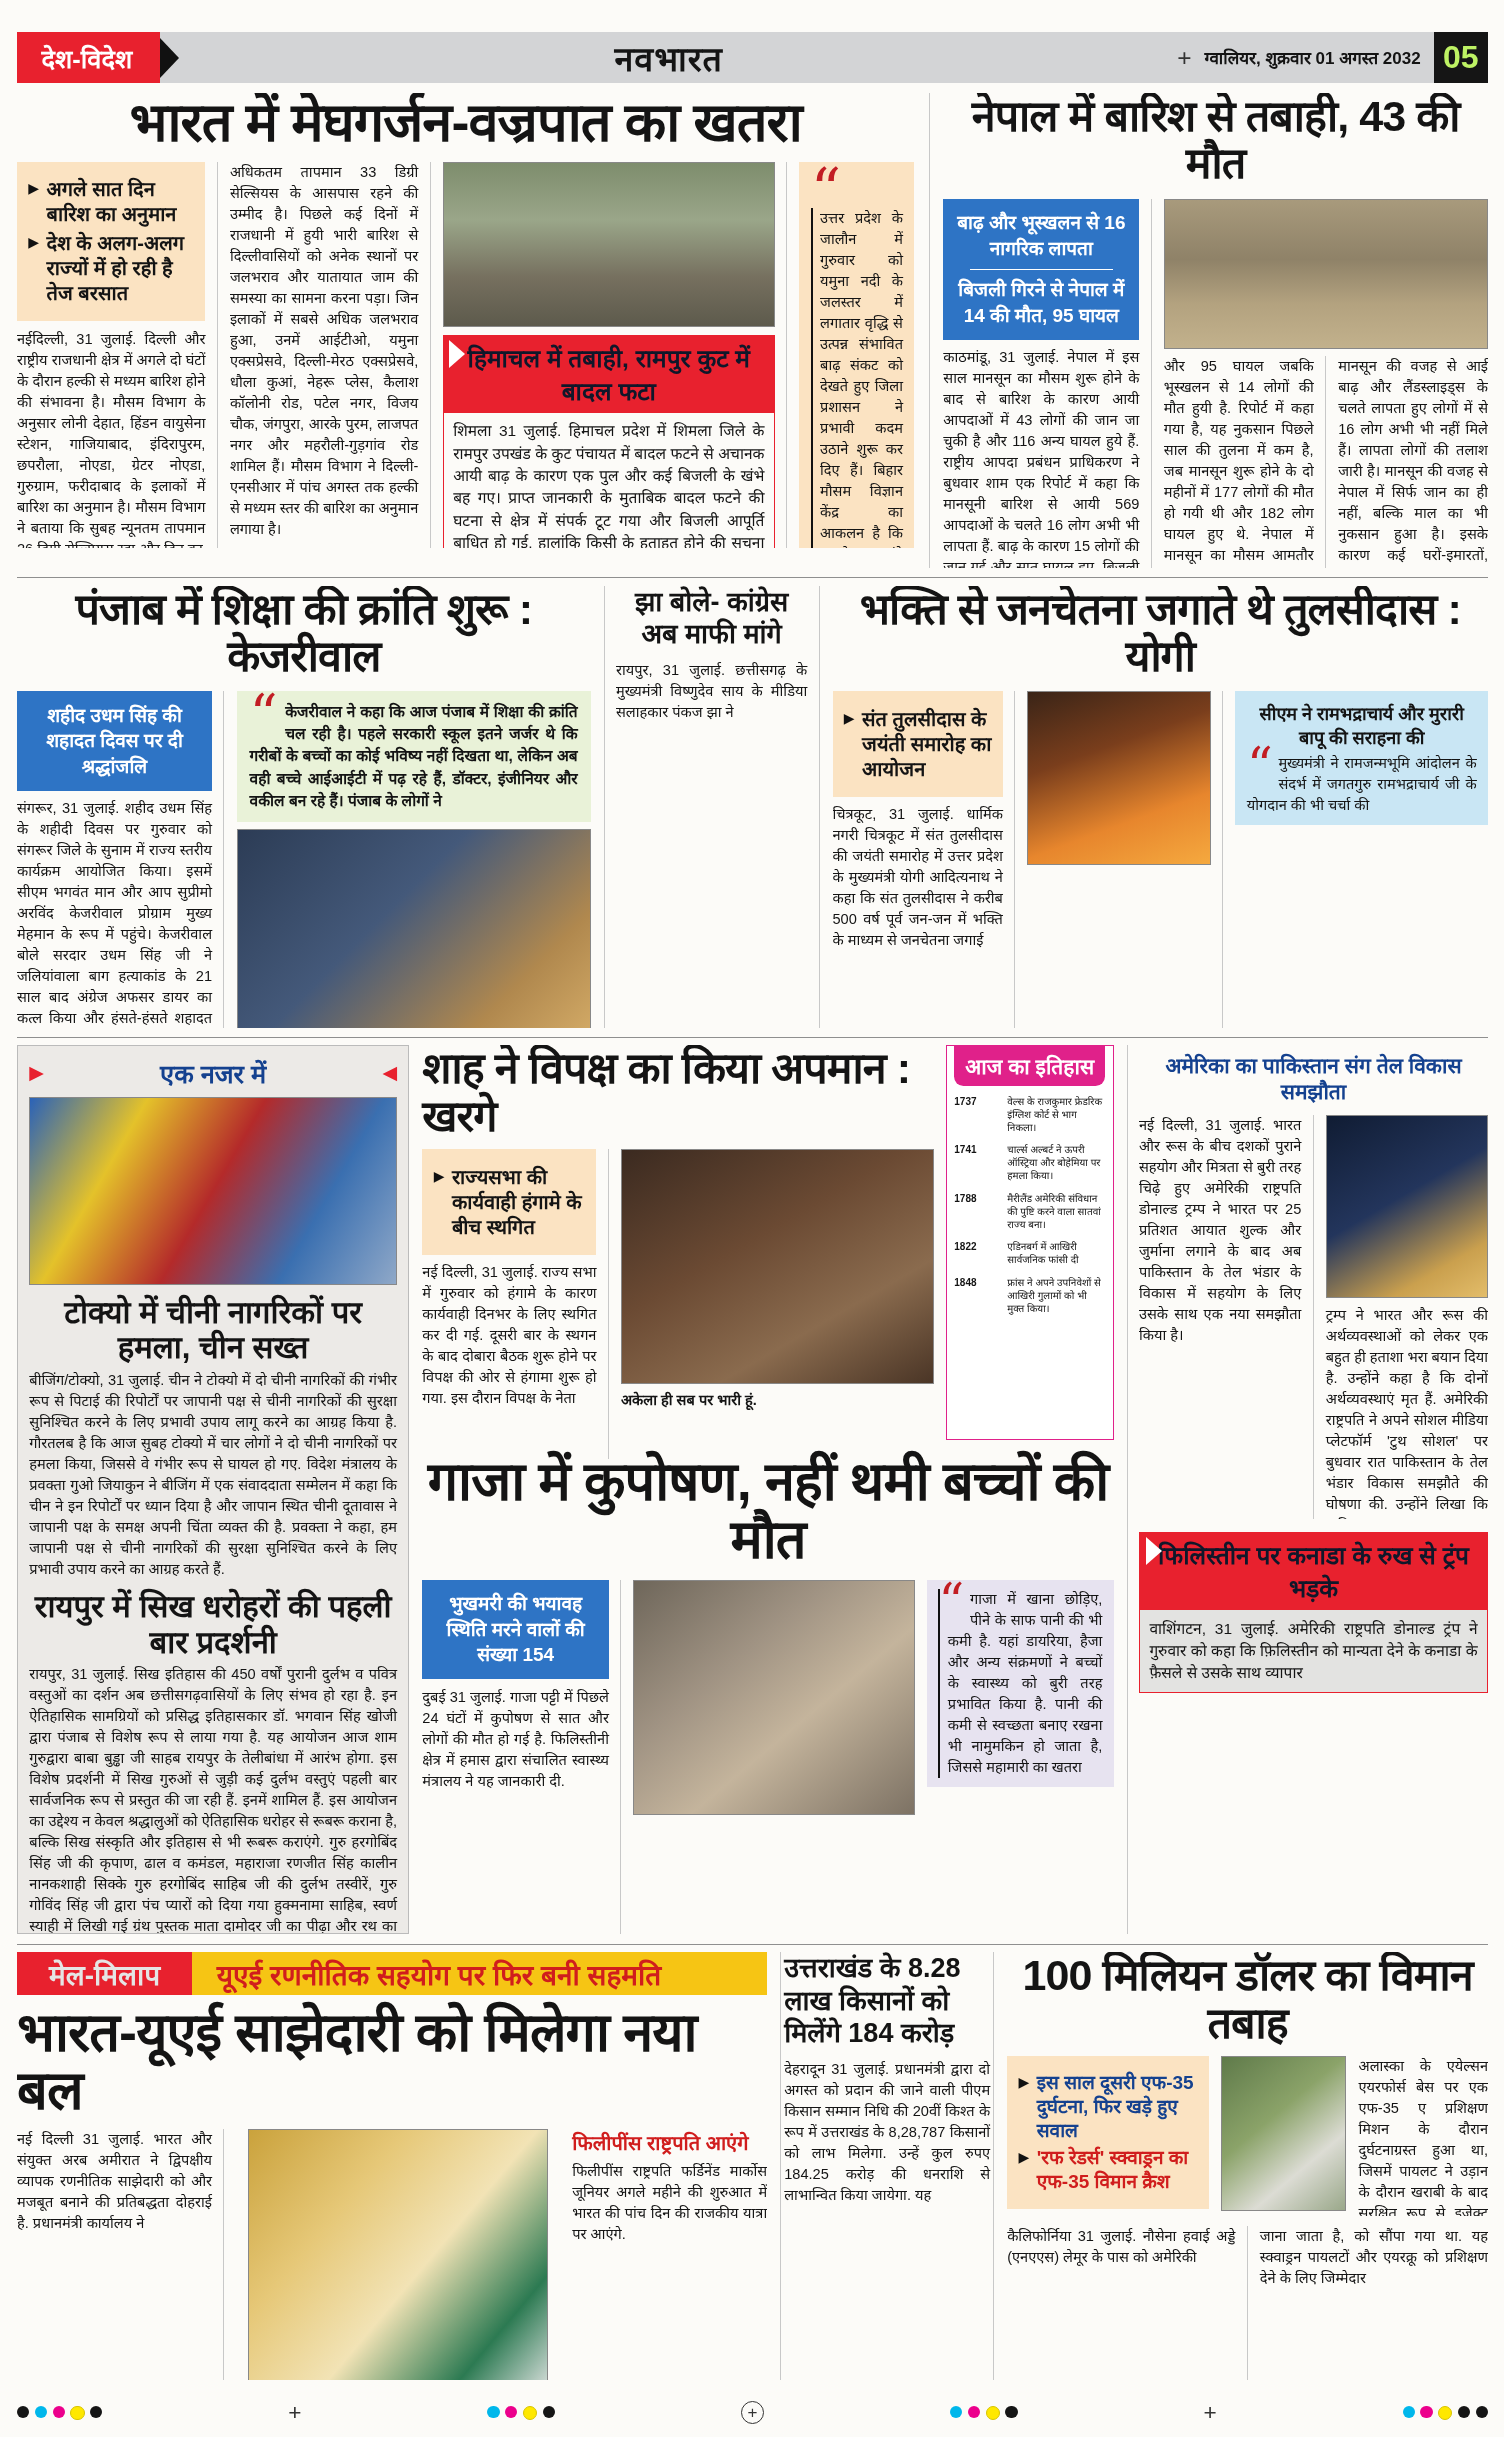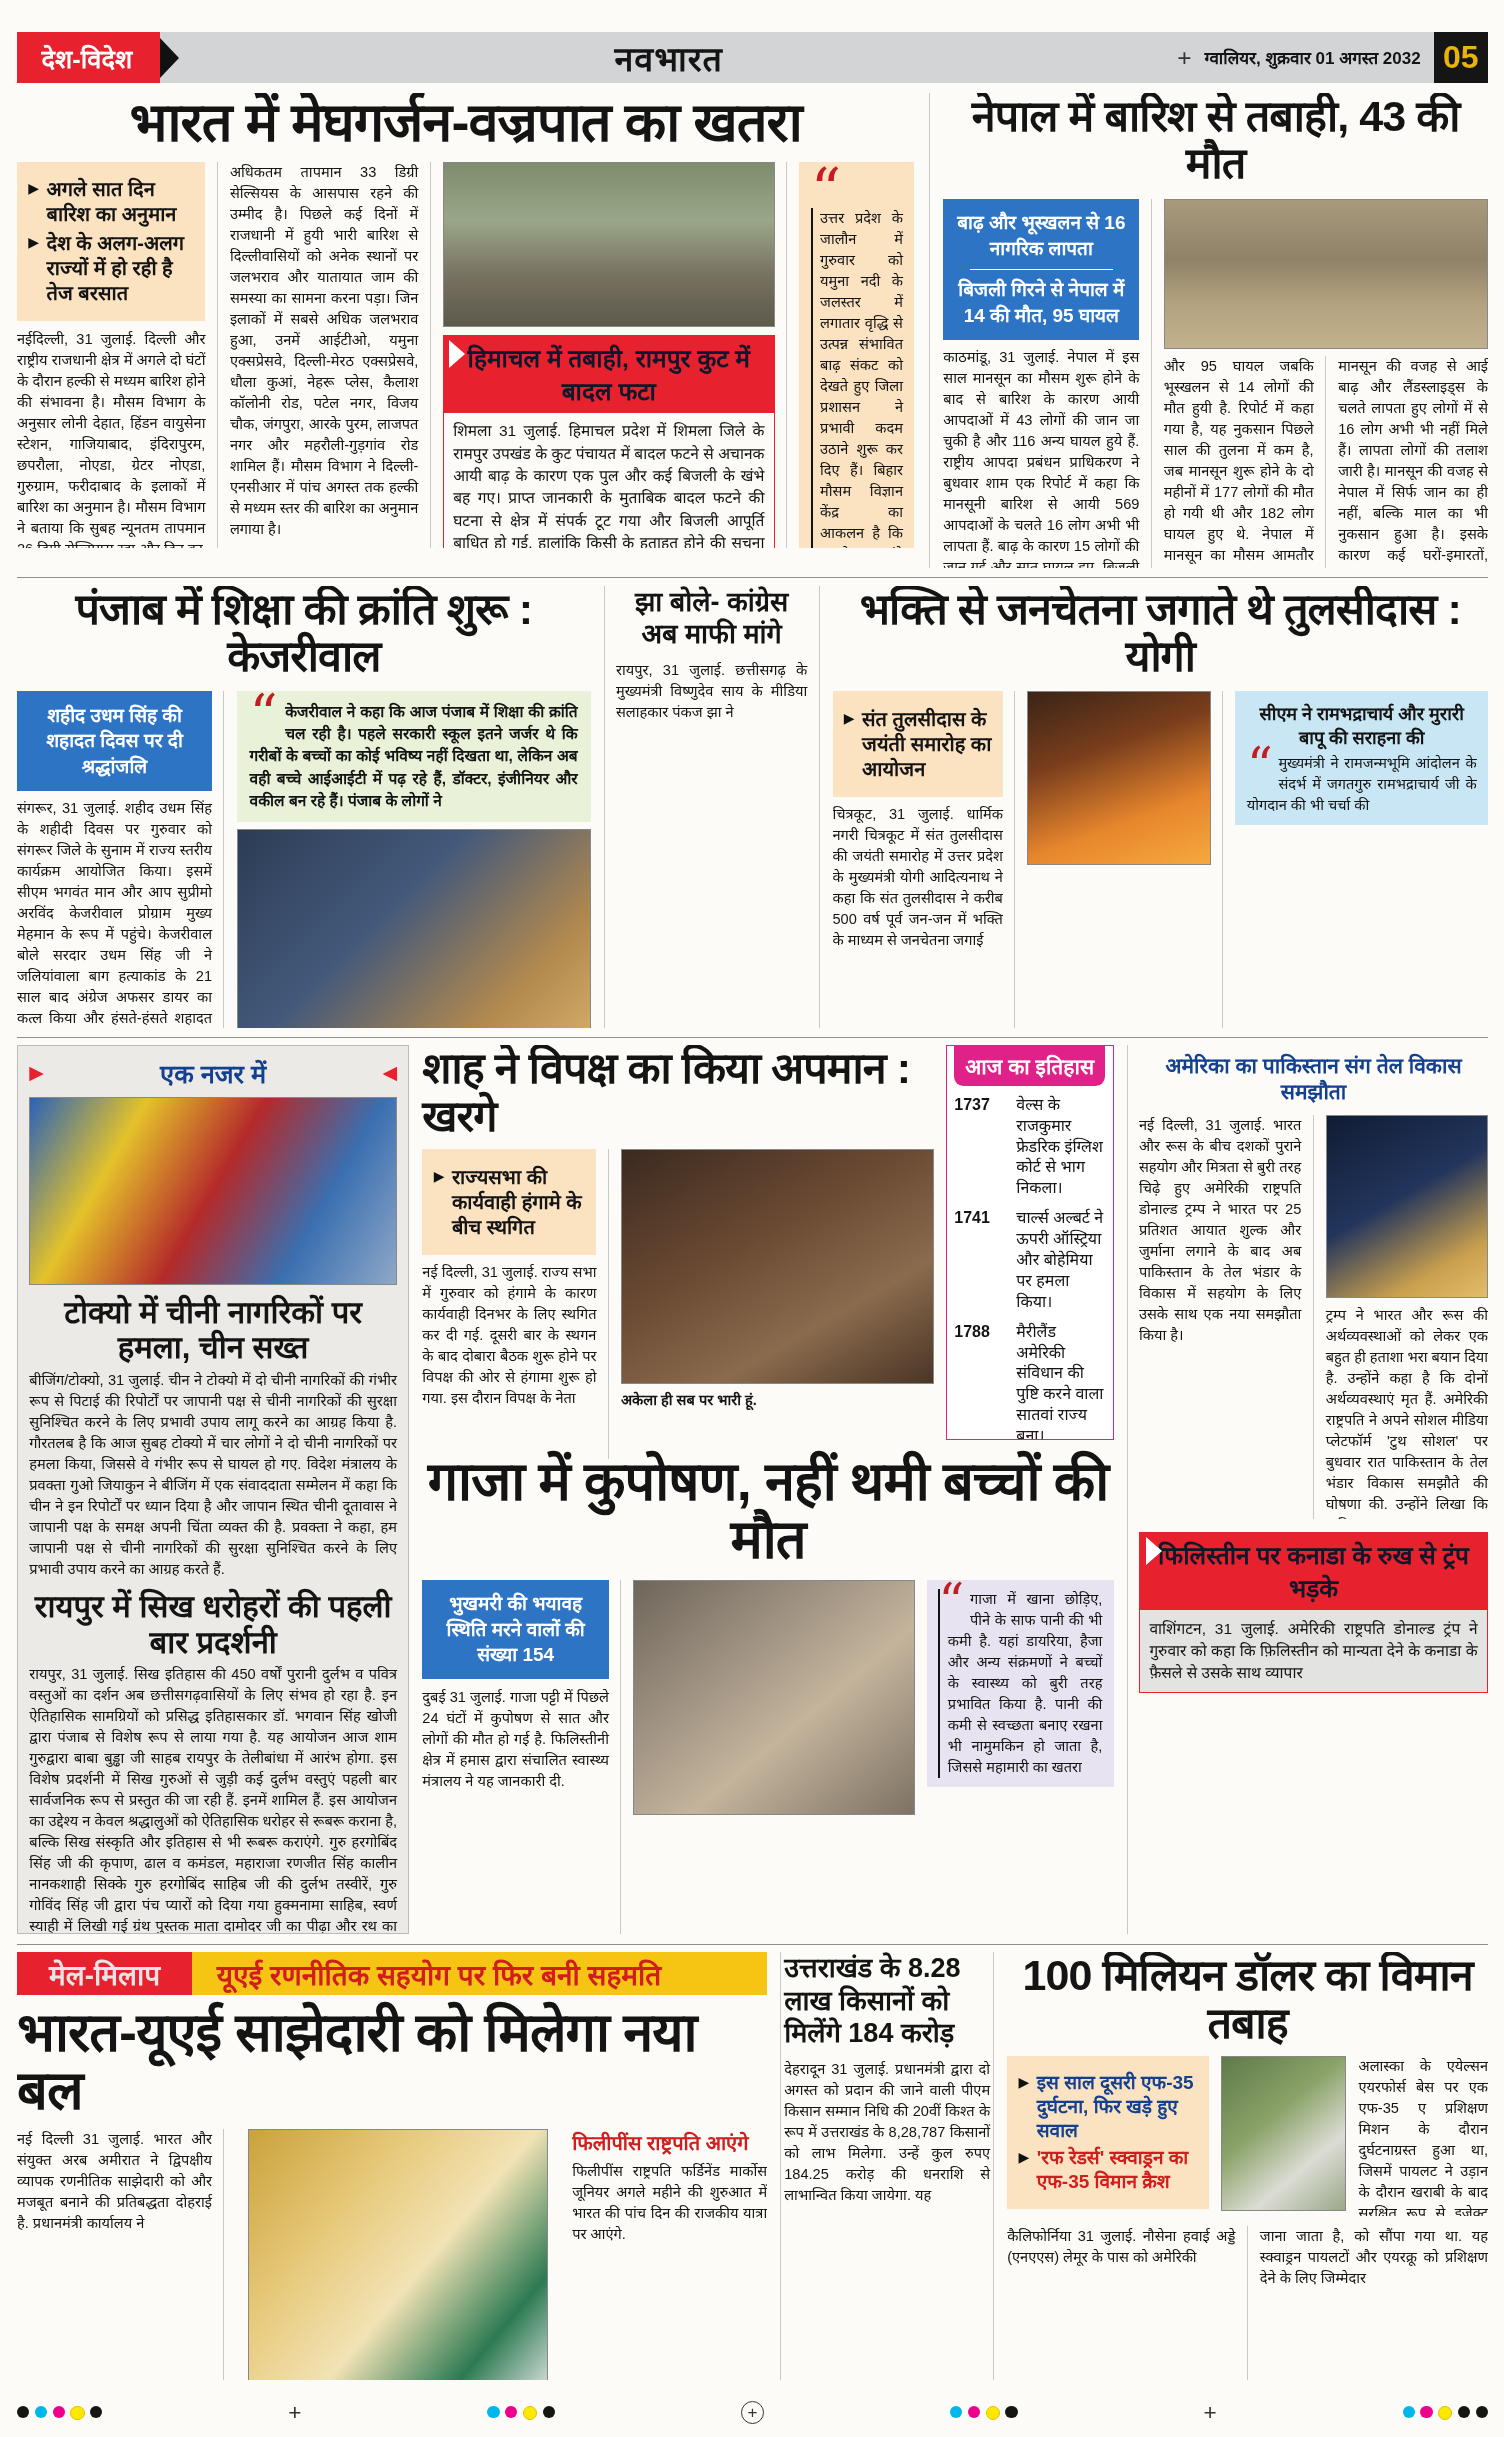--- a/index.html
+++ b/index.html
@@ -8,21 +8,21 @@
         position:relative;overflow:hidden;}
   
   .masthead{display:flex;align-items:stretch;height:51px;background:#d3d4d6;margin-top:21px;}
   .section-tag{background:#e8212e;color:#fff;font-weight:bold;font-size:25.4px;display:flex;align-items:center;
                padding:0 28px 0 24.5px;position:relative;}
   .section-tag .chev{position:absolute;right:-19px;top:5.6px;width:0;height:0;border-top:20px solid transparent;
                border-bottom:20px solid transparent;border-left:19px solid #111;}
   .paper-name{flex:1;display:flex;align-items:center;justify-content:center;font-size:34px;font-weight:800;letter-spacing:0.9px;}
   .date-area{display:flex;align-items:center;gap:13px;font-weight:bold;font-size:17px;padding-right:13px;}
   .reg-cross{font-size:24.5px;font-weight:normal;color:#333;}
-  .page-num{background:#151515;color:#eab308;font-size:32px;font-weight:800;display:flex;align-items:center;padding:0 9.4px;}
+  .page-num{background:#151515;color:#bef264;font-size:32px;font-weight:800;display:flex;align-items:center;padding:0 9.4px;}
   
   .rule{border:none;border-top:0.9px solid #8f8f8f;margin:9.4px 0 7.5px;}
   h1,h2,h3,p{margin:0;}
   .head-xl{font-size:54px;font-weight:800;line-height:1.08;letter-spacing:-0.9px;}
   .head-lg{font-size:43px;font-weight:800;line-height:1.1;letter-spacing:-0.9px;}
   .head-md{font-size:31px;font-weight:800;line-height:1.15;}
   .head-sm{font-size:27px;font-weight:800;line-height:1.2;}
   .body{font-size:14.6px;line-height:1.44;text-align:justify;}
   .cols{display:flex;gap:12.2px;overflow:hidden;}
   .col{flex:1;min-width:0;}
@@ -56,21 +56,21 @@
   
   .eknazar{background:#eceae7;border:0.9px solid #bbb;padding:9.4px 11.3px;overflow:hidden;}
   .eknazar-title{display:flex;align-items:center;justify-content:space-between;font-size:25.4px;font-weight:800;color:#14418f;}
   .eknazar-title .rtri{color:#e8212e;font-size:19px;}
   .sub-art h3{text-align:center;margin:9.4px 0 3.8px;}
   
   .history{border:1.9px solid #e0218a;background:#fff;overflow:hidden;}
   .history .hh{background:#e0218a;color:#fff;font-weight:800;font-size:21px;text-align:center;padding:5.6px 3.8px;
                border-radius:0 0 9.4px 9.4px;margin:0 7.5px;}
   .history ul{list-style:none;margin:9.4px 7.5px;padding:0;}
-  .history li{display:flex;gap:22px;margin-bottom:9.4px;font-size:16px;line-height:1.3;}
+  .history li{display:flex;gap:13px;margin-bottom:9.4px;font-size:10px;line-height:1.3;}
   .history .yr{font-weight:800;min-width:40px;}
   
   .regstrip{position:absolute;left:17px;right:17px;bottom:9.4px;height:32px;display:flex;align-items:center;
             justify-content:space-between;}
   .dots{display:flex;gap:5.6px;}
   .dot{width:12.2px;height:12.2px;border-radius:50%;}
   .c{background:#00b7eb}.m{background:#ec008c}.y{background:#ffe800;border:0.9px solid #d8c400}.k{background:#151515}
   .target{width:21px;height:21px;border:1.9px solid #333;border-radius:50%;display:flex;align-items:center;
           justify-content:center;font-size:17px;color:#333;}
   .pluss{font-size:22.6px;color:#333;}

